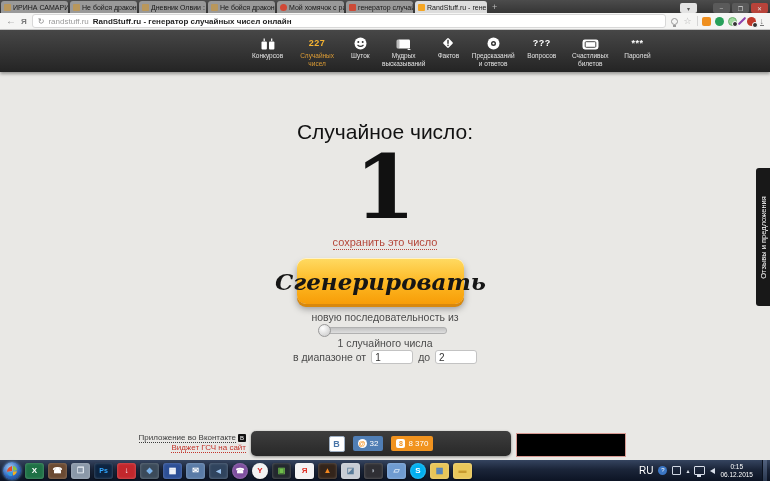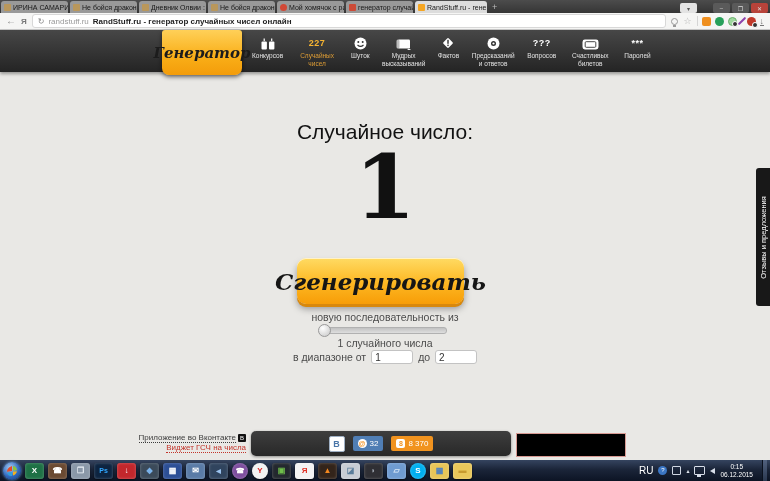--- a/index.html
+++ b/index.html
@@ -271,44 +271,46 @@
               <rect x="3.2" y="2.7" width="10.6" height="5.6" rx="1" fill="none" stroke="#333" stroke-width="0.9"></rect>
             </svg>
         </span>
         <span class="mlabel">Счастливых билетов</span>
       </div>
       <div class="mitem">
         <span class="micon txt">***</span>
         <span class="mlabel">Паролей</span>
       </div>
     </div>
-    <div class="logo">Генератор</div>
   </div>
 
   <div class="heading">Случайное число:</div>
   <div class="bignum">1</div>
+  <div class="savelink">
+    <span>сохранить это число</span>
+  </div>
   <div class="genbtn">Сгенерировать</div>
   <div class="seqlabel">новую последовательность из</div>
   <div class="slider">
     <div class="knob"></div>
   </div>
   <div class="seqvalue">1 случайного числа</div>
   <div class="rangerow">
     <span>в диапазоне от</span>
     <input class="rangeinput" value="1" style="">
     <span>до</span>
     <input class="rangeinput" value="2" style="">
   </div>
 
   <div class="footlinks">
     <div>
       <span class="flink">Приложение во Вконтакте</span><span class="vksq">B</span>
     </div>
     <div>
-      <span class="flink red">Виджет ГСЧ на числа</span>
+      <span class="flink red">Виджет ГСЧ на сайт</span>
     </div>
   </div>
   <div class="socialbar">
     <div class="vkbtn">B</div>
     <div class="sharebtn mailbtn">
       <span class="atico">@</span>
       <span>32</span>
     </div>
     <div class="sharebtn okbtn">
       <span class="okico">8</span>

